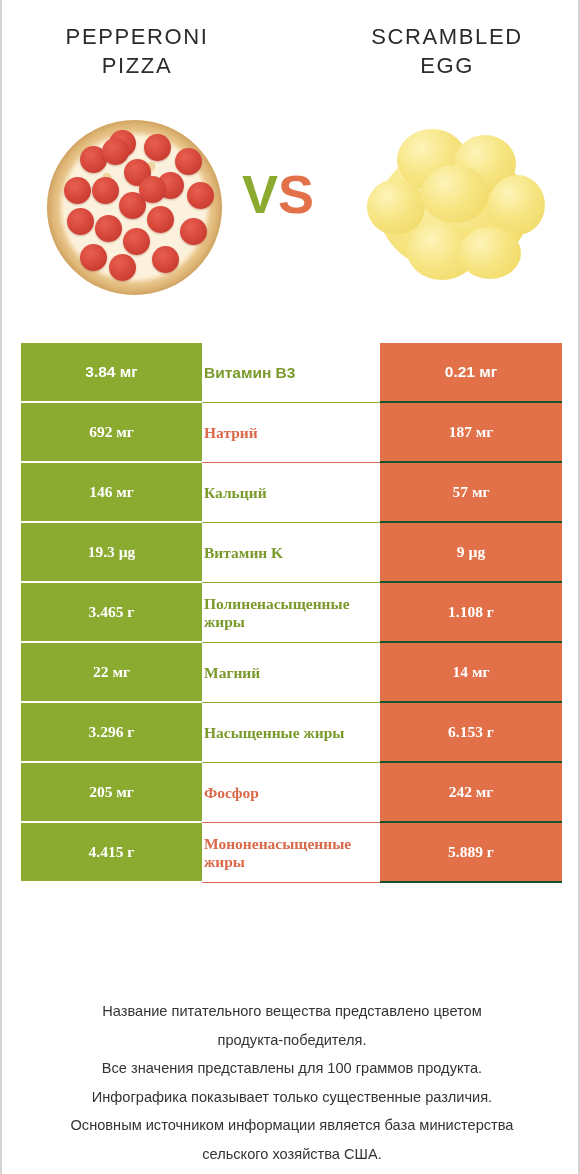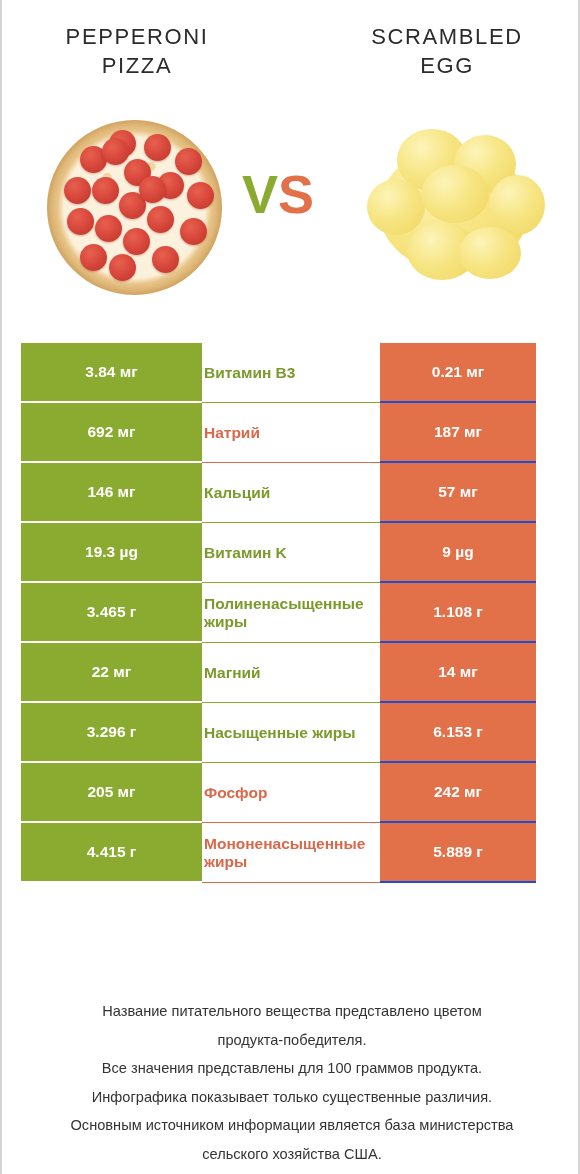--- a/index.html
+++ b/index.html
@@ -114,43 +114,43 @@
     position: absolute;
     left: 19px; top: 343px;
     width: 541px;
   }
   .row {
     display: flex;
     width: 541px;
     height: 60px;
     margin-bottom: 0px;
   }
-  .row + .row { margin-top: 0; }
+  .row + .row { margin-top: 0; font-family: Liberation Serif, serif; }
   .cell {
     box-sizing: border-box;
     display: flex;
     align-items: center;
     justify-content: center;
     text-align: left;
     font-size: 15.5px;
     font-weight: bold;
     overflow: hidden;
     white-space: nowrap;
   }
   .cell.left-val {
     width: 181px;
     background: #8aab30;
     color: #ffffff;
     border-bottom: 2px solid #ffffff;
   }
   .cell.right-val {
-    width: 156px;
+    width: 182px;
     background: #e2714a;
     color: #ffffff;
-    border-bottom: 2px solid #1d4ed8;
+    border-bottom: 2px solid #14532d;
   }
   .cell.label {
     width: 178px;
     background: #ffffff;
     line-height: 18px;
     white-space: normal;
     padding: 0 2px;
   }
   .cell.label.green  { color: #7a9a2b; border-bottom: 1px solid #8aab30; }
   .cell.label.orange { color: #d9694a; border-bottom: 1px solid #d9694a; }

